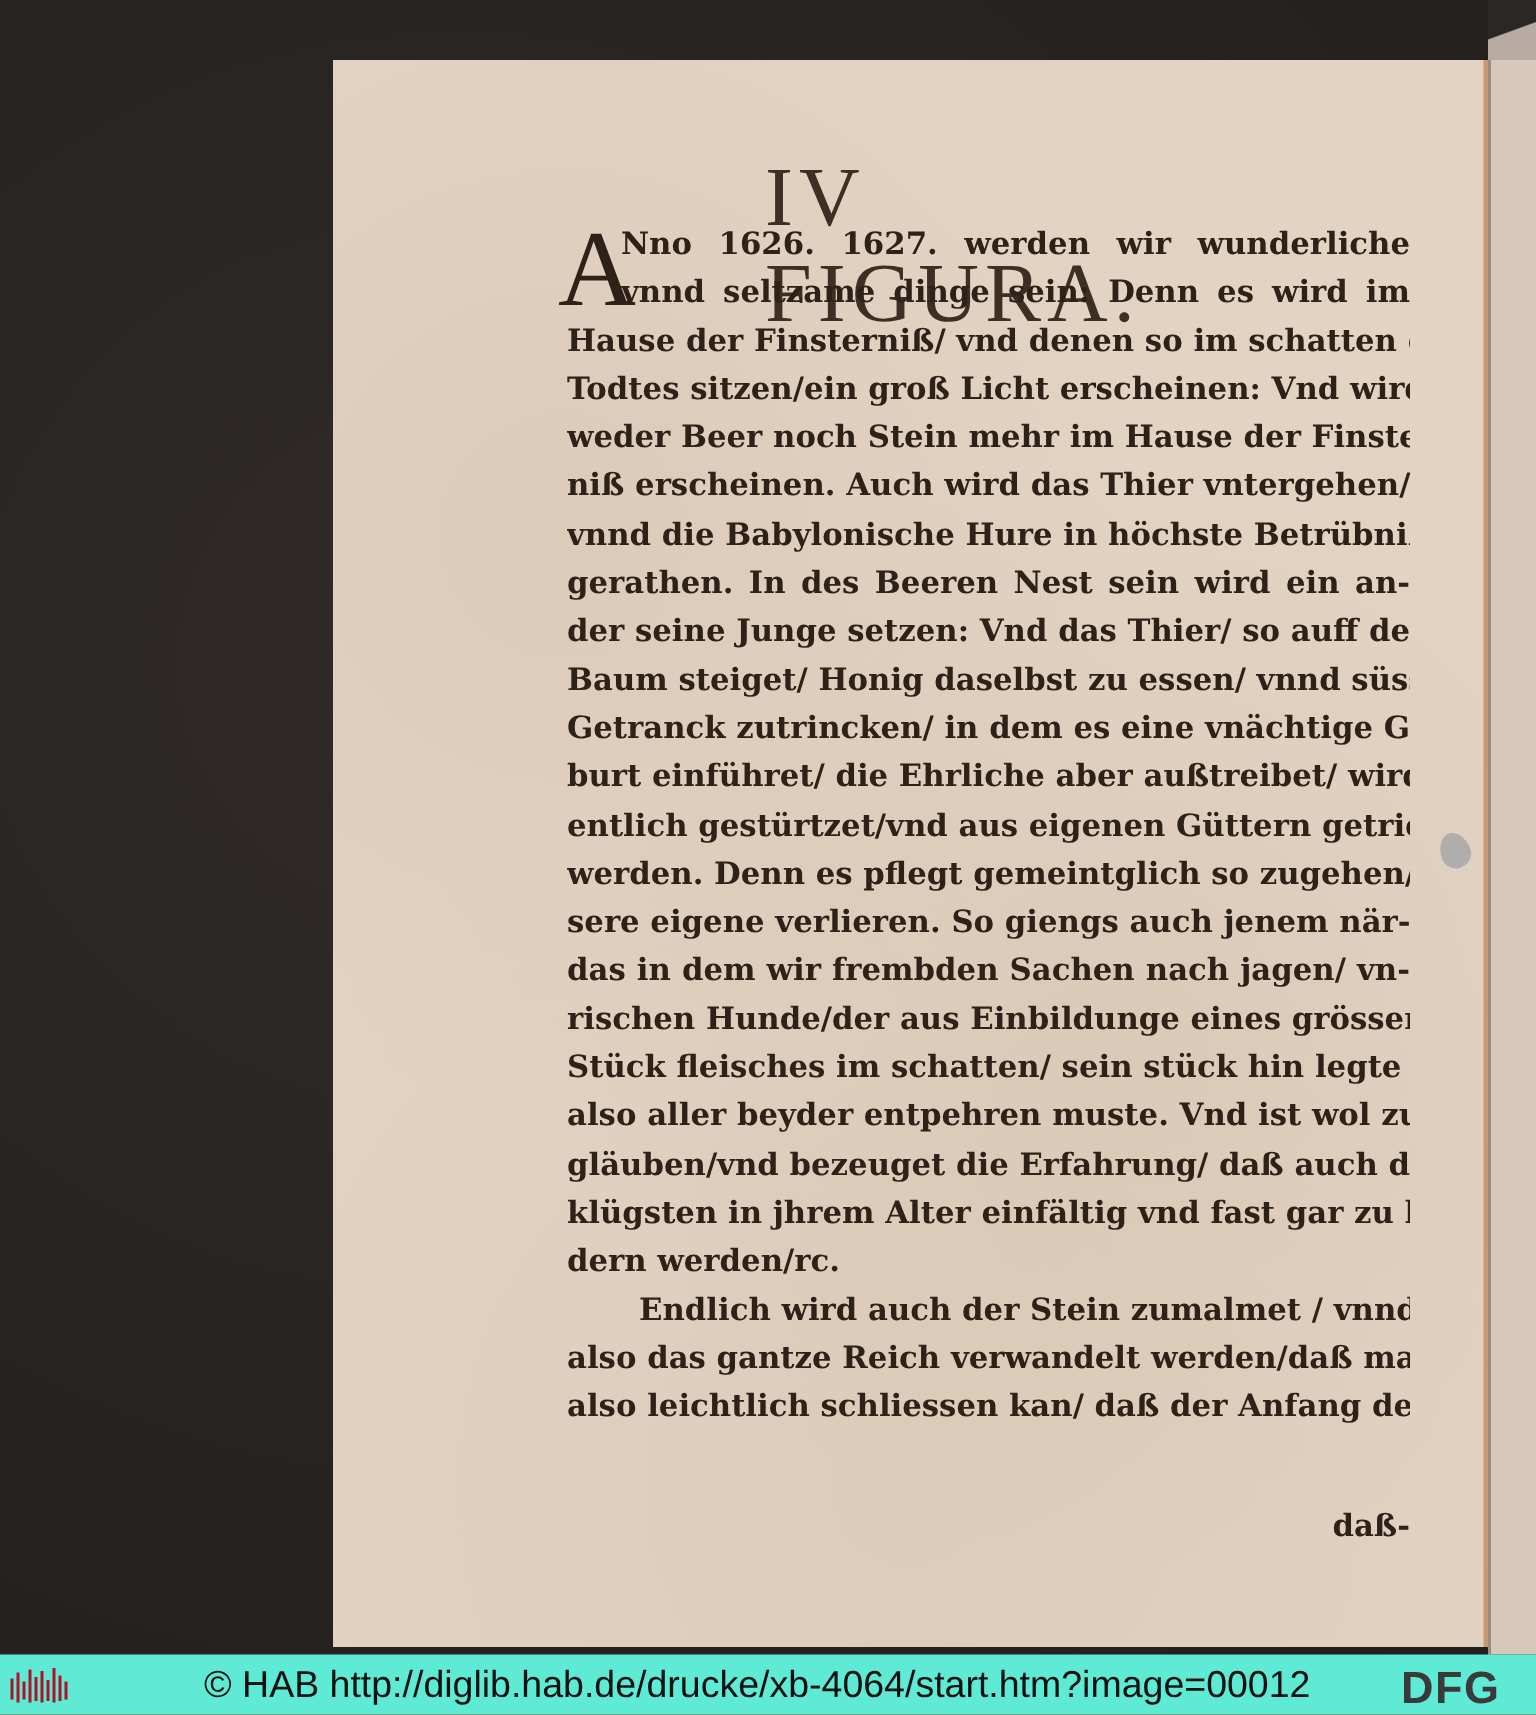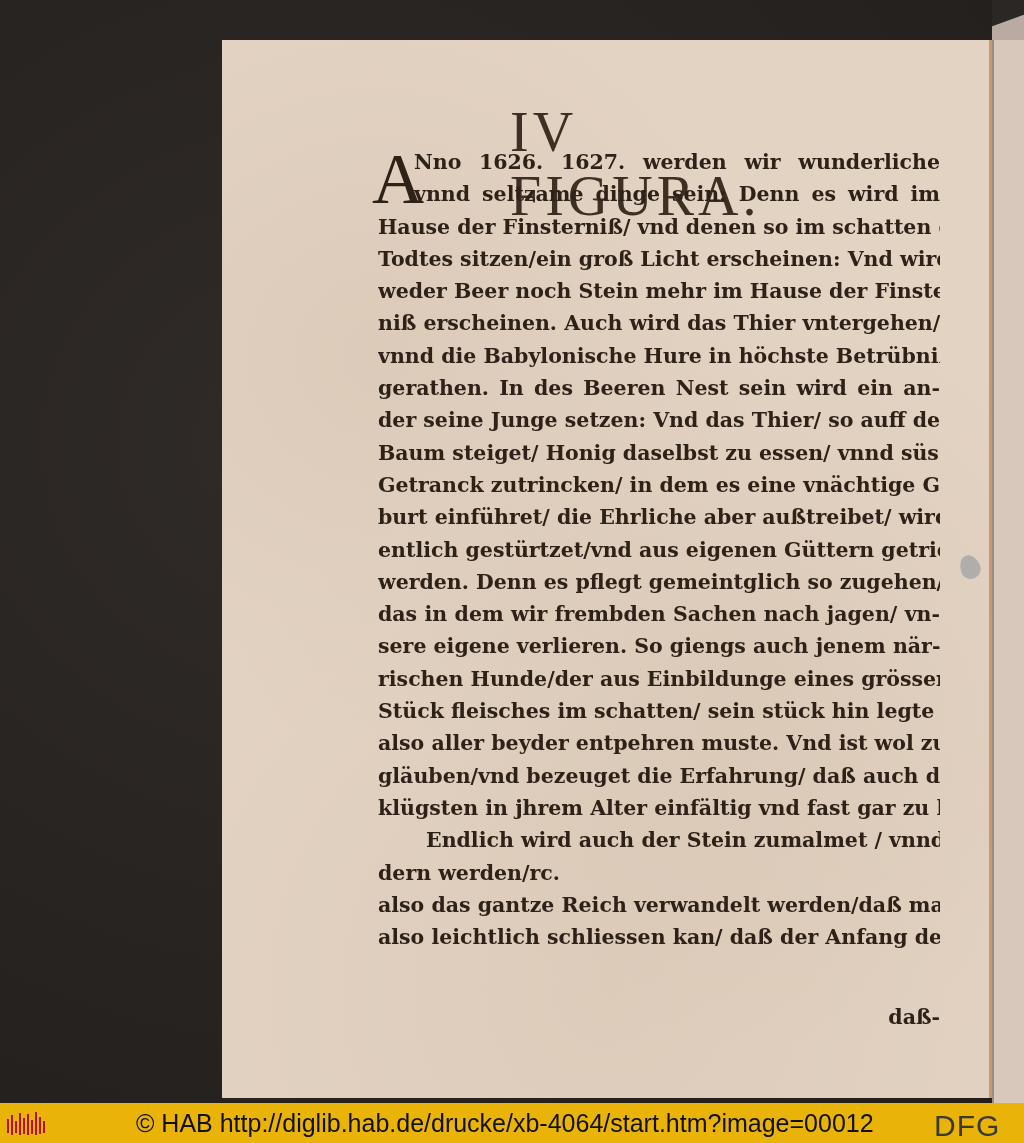--- a/index.html
+++ b/index.html
@@ -50,32 +50,32 @@
   .line.indent { padding-left:48px; }
   .line.last { text-align-last:left; }
   .line.catch { text-align-last:right;margin-top:48px; }
   .dropcap {
     position:absolute; left:372px; top:147px; font-size:72px; line-height:64px;
     color:#2e2118; font-family:"Liberation Serif", serif;
   }
   .first-lines .line { padding-left:36px; }
   .footer {
     position:absolute; left:0; top:1103px; width:1024px; height:40px;
-    background:#eab308;
+    background:#5eead4;
   }
   .logo-hab {
     position:absolute; left:6px; top:8px; width:40px; height:26px;
   }
   .footer-text {
     position:absolute; left:136px; top:6px;
     font-family:"Liberation Sans", sans-serif; font-size:25px; color:#111;
   }
   .logo-dfg {
     position:absolute; left:934px; top:6px;
-    font-family:"Liberation Sans", sans-serif; font-weight:normal; font-size:30px;
+    font-family:"Liberation Sans", sans-serif; font-weight:bold; font-size:30px;
     color:#3a3a3a; letter-spacing:1px;
   }
 </style>
 </head>
 <body>
 
 <div class="bg-texture"></div>
 <div class="next-page-top"></div>
 <div class="next-page"></div>
 
@@ -96,29 +96,29 @@
   <div class="line">weder Beer noch Stein mehr im Hause der Finster-</div>
   <div class="line">niß erscheinen.  Auch wird das Thier vntergehen/</div>
   <div class="line">vnnd die Babylonische Hure in höchste Betrübniß</div>
   <div class="line">gerathen.    In des Beeren Nest sein wird ein an-</div>
   <div class="line">der seine Junge setzen:  Vnd das Thier/ so auff den</div>
   <div class="line">Baum steiget/ Honig daselbst zu essen/ vnnd süssen</div>
   <div class="line">Getranck zutrincken/ in dem es eine vnächtige Ge-</div>
   <div class="line">burt einführet/ die Ehrliche aber außtreibet/ wird</div>
   <div class="line">entlich gestürtzet/vnd aus eigenen Güttern getrieben</div>
   <div class="line">werden.    Denn es pflegt gemeintglich so zugehen/</div>
+  <div class="line">sere eigene verlieren.   So giengs auch jenem när-</div>
   <div class="line">das in dem wir frembden Sachen nach jagen/ vn-</div>
-  <div class="line">sere eigene verlieren.   So giengs auch jenem när-</div>
   <div class="line">rischen Hunde/der aus Einbildunge eines grössern</div>
   <div class="line">Stück fleisches im schatten/ sein stück hin legte / vnd</div>
   <div class="line">also aller beyder entpehren muste.    Vnd ist wol zu-</div>
   <div class="line">gläuben/vnd bezeuget die Erfahrung/ daß auch die</div>
   <div class="line">klügsten in jhrem Alter einfältig vnd fast gar zu kin-</div>
+  <div class="line last">dern werden/rc.</div>
   <div class="line indent">Endlich wird auch der Stein zumalmet / vnnd</div>
-  <div class="line last">dern werden/rc.</div>
   <div class="line">also das gantze Reich verwandelt werden/daß man</div>
   <div class="line">also leichtlich schliessen kan/  daß der Anfang der</div>
   <div class="line catch">daß-</div>
 </div>
 
 <div class="footer">
   <div class="logo-hab">
     <svg width="40" height="26" viewBox="0 0 40 26">
       <g fill="#b0122a">
         <rect x="1" y="8" width="2" height="14"></rect>

